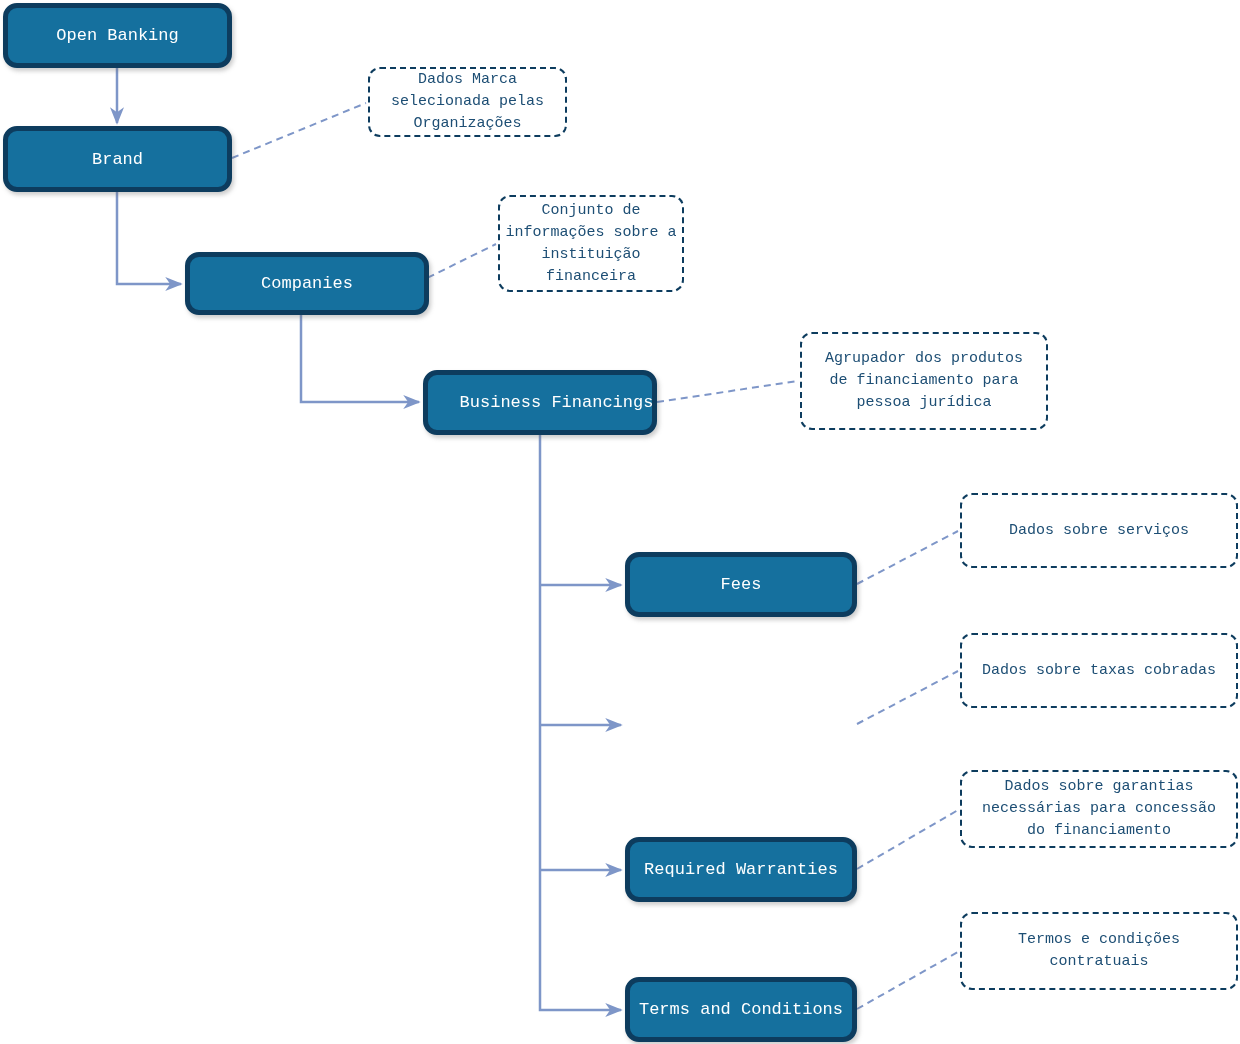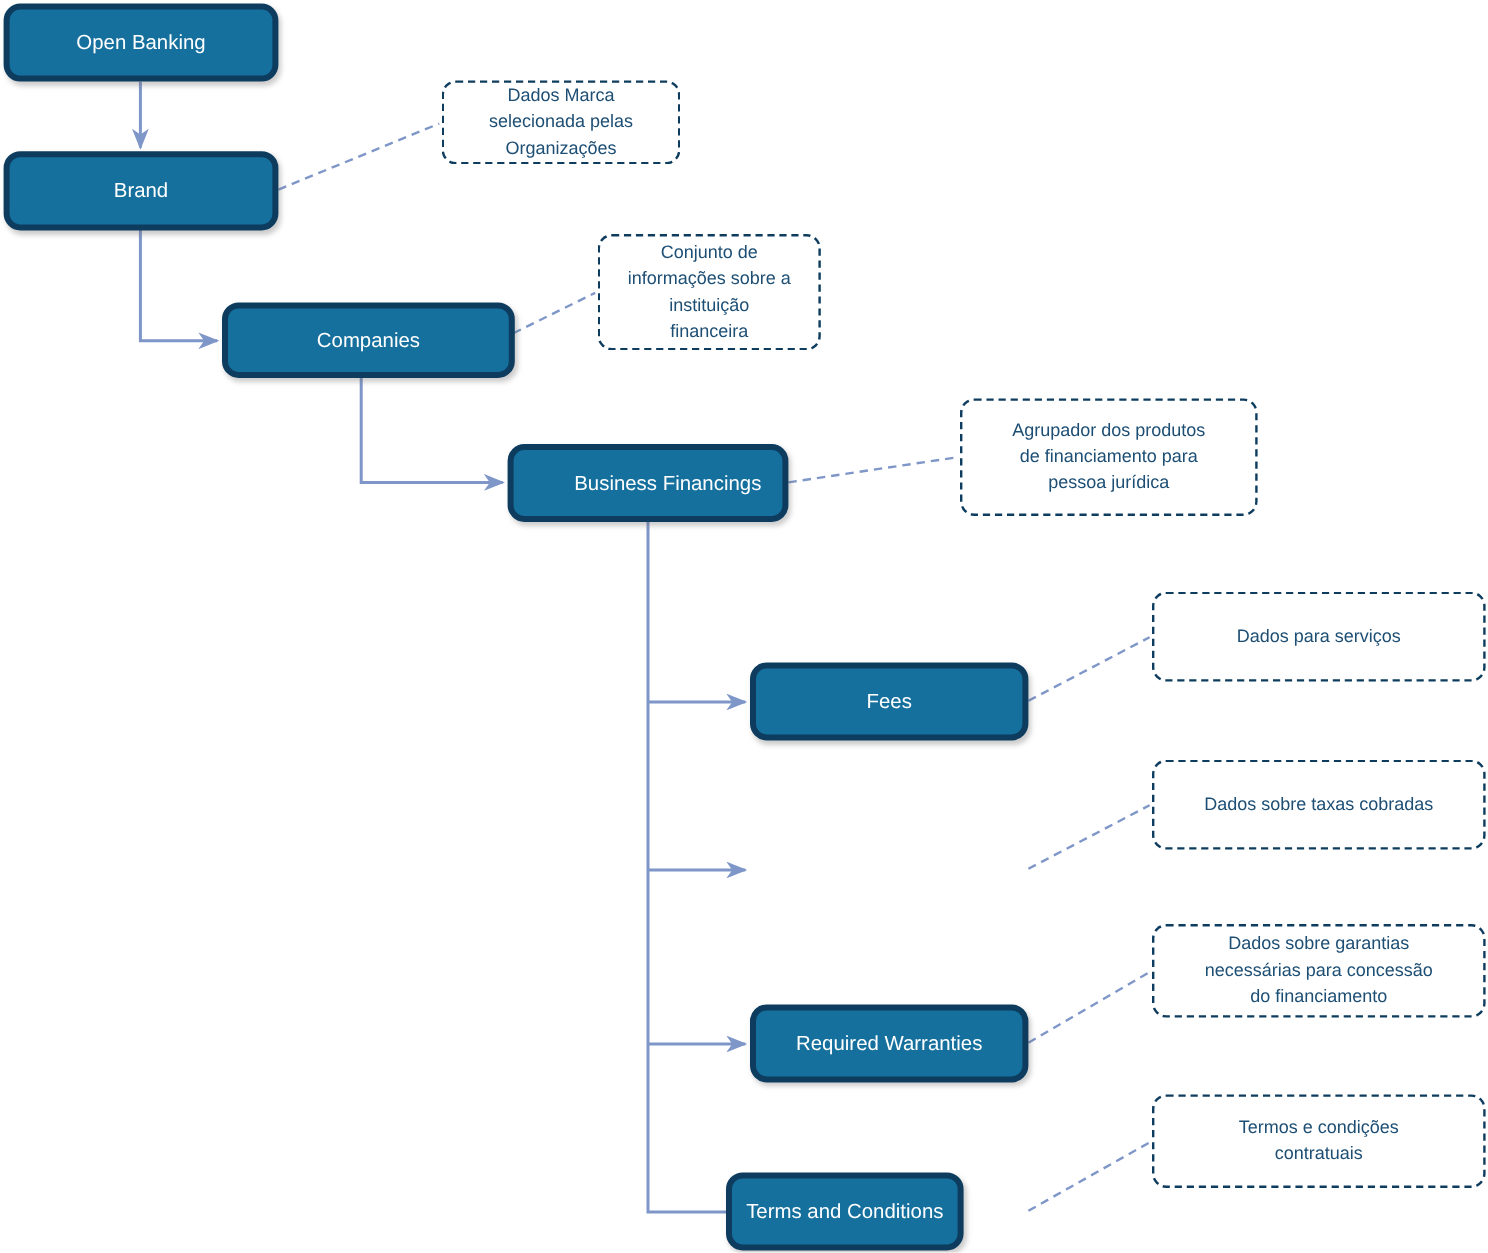--- a/index.html
+++ b/index.html
@@ -9,21 +9,21 @@
     --connector:#7e96c8;
     --annotation-border:#0d3c5e;
     --annotation-text:#1d4e74;
     --background:#ffffff;
   }
   html,body{margin:0;padding:0;background:var(--background);}
   #canvas{
     position:relative;
     width:1240px;height:1044px;
     background:var(--background);
-    font-family:Liberation Sans, sans-serif;
+    font-family:Liberation Mono, monospace;
     overflow:hidden;
   }
   #connectors{position:absolute;left:0;top:0;width:1240px;height:1044px;}
   #connectors .solid{fill:none;stroke:var(--connector);stroke-width:2.5;}
   #connectors .dashed{fill:none;stroke:var(--connector);stroke-width:2;stroke-dasharray:7 5;}
   #connectors marker path{fill:var(--connector);}
   .node{
     position:absolute;
     box-sizing:border-box;
     background:var(--node-fill);
@@ -85,21 +85,21 @@
 
   <div class="node" style="left:185px;top:252px;width:244px;height:63px;">Companies</div>
 
   <div class="node" style="left:423px;top:370px;width:234px;height:65px;padding-left:33px;">Business Financings</div>
 
   <div class="node" style="left:625px;top:552px;width:232px;height:65px;">Fees</div>
 
 
   <div class="node" style="left:625px;top:837px;width:232px;height:65px;">Required Warranties</div>
 
-  <div class="node" style="left:605px;top:977px;width:198px;height:65px;">Terms and Conditions</div>
+  <div class="node" style="left:625px;top:977px;width:232px;height:65px;">Terms and Conditions</div>
 
   <div class="note" style="left:368px;top:67px;width:199px;height:70px;">
     <span>Dados Marca</span>
     <span>selecionada pelas</span>
     <span>Organizações</span>
   </div>
 
   <div class="note" style="left:498px;top:195px;width:186px;height:97px;">
     <span>Conjunto de</span>
     <span>informações sobre a</span>
@@ -107,21 +107,21 @@
     <span>financeira</span>
   </div>
 
   <div class="note" style="left:800px;top:332px;width:248px;height:98px;">
     <span>Agrupador dos produtos</span>
     <span>de financiamento para</span>
     <span>pessoa jurídica</span>
   </div>
 
   <div class="note" style="left:960px;top:493px;width:278px;height:75px;">
-    <span>Dados para serviços</span>
+    <span>Dados sobre serviços</span>
   </div>
 
   <div class="note" style="left:960px;top:633px;width:278px;height:75px;">
     <span>Dados sobre taxas cobradas</span>
   </div>
 
   <div class="note" style="left:960px;top:912px;width:278px;height:78px;">
     <span>Termos e condições</span>
     <span>contratuais</span>
   </div>

